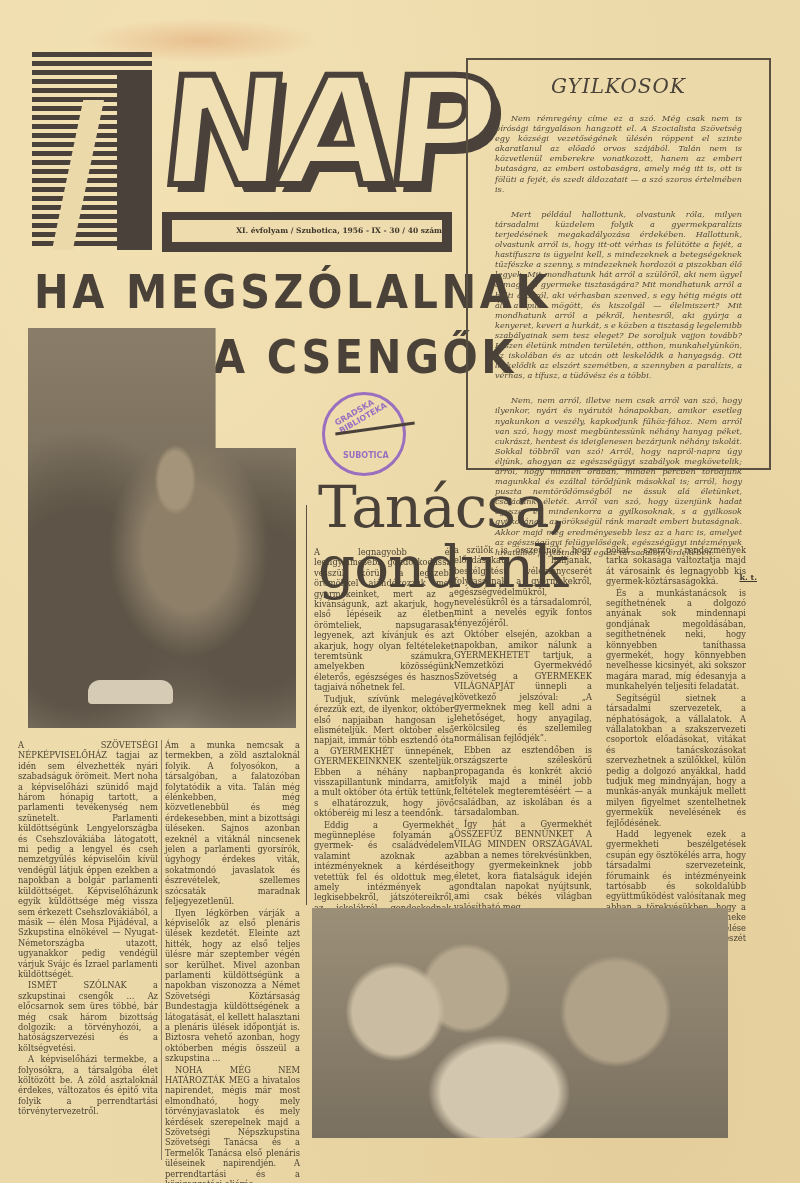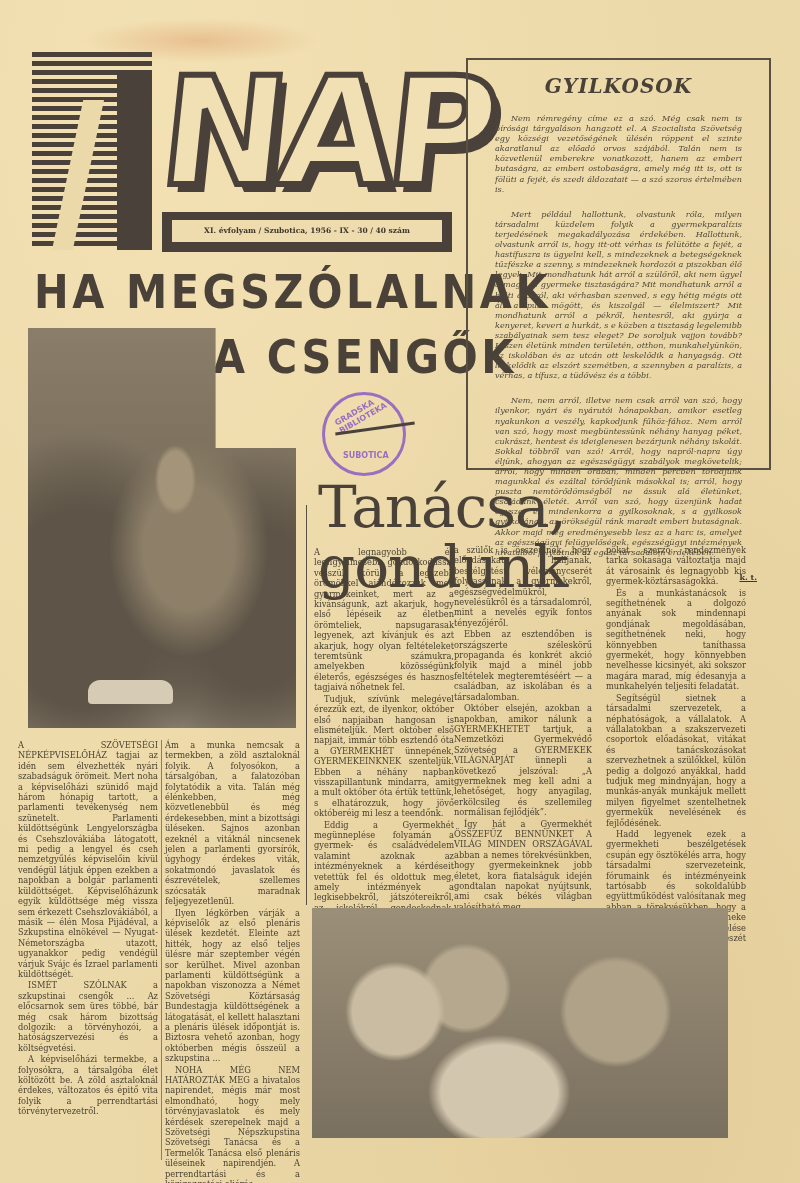--- a/index.html
+++ b/index.html
@@ -43,21 +43,21 @@
       text-shadow: 8px 8px 0 #4a423a;
       transform: skewX(-6deg);
     }
     .dateline {
       position: absolute; left: 130px; top: 160px; width: 290px; height: 40px;
       background: #4a423a;
     }
     .dateline span {
       position: absolute; left: 10px; top: 8px; right: 10px; height: 22px;
       background: #efdcae; font-size: 7.5px; font-weight: bold; line-height: 22px;
-      text-align: center; color: #3e372c;
+      text-align: right; color: #3e372c;
     }
     .headline {
       position: absolute; font-family: "DejaVu Sans", sans-serif; font-weight: bold;
       color: #4a4238; letter-spacing: 4px;
     }
     .h1 { left: 34px; top: 265px; font-size: 46px; transform: scaleX(0.9); transform-origin: left; }
     .h2 { left: 213px; top: 330px; font-size: 46px; transform: scaleX(0.9); transform-origin: left; }
     
     .photo-building {
       position: absolute; left: 28px; top: 328px; width: 268px; height: 400px;
@@ -88,21 +88,21 @@
     .stamp .top { position: absolute; left: 8px; top: 6px; transform: rotate(-30deg); }
     .stamp .bottom { position: absolute; left: 18px; top: 56px; }
     .stamp .scribble { position: absolute; left: 10px; top: 32px; width: 80px; height: 3px; background: #4a423a; transform: rotate(-8deg); }
     
     .box {
       position: absolute; left: 466px; top: 58px; width: 305px; height: 412px;
       border: 2px solid #5a5042;
       padding: 6px 12px; box-sizing: border-box;
     }
     .box-title {
-      text-align: center; font-style: italic; font-weight: bold; font-size: 20px;
+      text-align: center; font-style: italic; font-weight: normal; font-size: 20px;
       color: #4a4238; margin: 8px 0 8px; letter-spacing: 1px;
     }
     .box p {
       font-style: italic; font-size: 8.1px; line-height: 10.1px; margin: 15px;
       text-align: justify; text-indent: 16px; color: #50483a;
     }
     .box .sig { text-align: right; font-weight: bold; font-size: 8px; margin-top: 4px; text-decoration: underline; }
     
     .title-orom {
       position: absolute; left: 318px; top: 477px; font-size: 58px; line-height: 60px;
@@ -155,22 +155,22 @@
   <div class="title-orom">Tanácsa, gondunk</div>
   <div class="rule" style="left:306px; top:505px; width:1px; height:400px;"></div>
 
   <div class="col" style="left:314px; top:547px; width:140px;">
     <p class="first">A legnagyobb és legfigyelmesebb gondoskodással vesszük körül, a legszebb örömökkel ajándékozzuk meg gyermekeinket, mert az a kívánságunk, azt akarjuk, hogy első lépéseik az életben örömteliek, napsugarasak legyenek, azt kívánjuk és azt akarjuk, hogy olyan feltételeket teremtsünk számukra, amelyekben közösségünk életerős, egészséges és hasznos tagjaivá nőhetnek fel.</p>
     <p>Tudjuk, szívünk melegével érezzük ezt, de ilyenkor, október első napjaiban hangosan is elismételjük. Mert október első napjait, immár több esztendő óta a GYERMEKHÉT ünnepének, GYERMEKEINKNEK szenteljük. Ebben a néhány napban visszapillantunk mindarra, amit a mult október óta értük tettünk, s elhatározzuk, hogy jövő októberéig mi lesz a teendőnk.</p>
     <p>Eddig a Gyermekhét megünneplése folyamán a gyermek- és családvédelem valamint azoknak az intézményeknek a kérdéseit vetettük fel és oldottuk meg, amely intézmények a legkisebbekről, játszótereikről, az iskolákról gondoskodnak. Ezekben az októberi napokban sok tejkonyha nyílt, iskolai játszóterek készültek el, poliklinikákat avattak fel. Ezekben az októberi napokban</p>
   </div>
   <div class="col" style="left:454px; top:545px; width:138px;">
     <p class="first">a szülők is összeülnek, hogy előadásokat halljanak, beszélgetést, véleménycserét folytassanak a gyermekekről, egészségvédelmükről, nevelésükről és a társadalomról, mint a nevelés egyik fontos tényezőjéről.</p>
+    <p>Október elsején, azokban a napokban, amikor nálunk a GYERMEKHETET tartjuk, a Nemzetközi Gyermekvédő Szövetség a GYERMEKEK VILÁGNAPJÁT ünnepli a következő jelszóval: „A gyermeknek meg kell adni a lehetőséget, hogy anyagilag, erkölcsileg és szellemileg normálisan fejlődjék”.</p>
     <p>Ebben az esztendőben is országszerte széleskörű propaganda és konkrét akció folyik majd a minél jobb feltételek megteremtéséért — a családban, az iskolában és a társadalomban.</p>
-    <p>Október elsején, azokban a napokban, amikor nálunk a GYERMEKHETET tartjuk, a Nemzetközi Gyermekvédő Szövetség a GYERMEKEK VILÁGNAPJÁT ünnepli a következő jelszóval: „A gyermeknek meg kell adni a lehetőséget, hogy anyagilag, erkölcsileg és szellemileg normálisan fejlődjék”.</p>
     <p>Így hát a Gyermekhét ÖSSZEFŰZ BENNÜNKET A VILÁG MINDEN ORSZÁGÁVAL abban a nemes törekvésünkben, hogy gyermekeinknek jobb életet, kora fiatalságuk idején gondtalan napokat nyújtsunk, ami csak békés világban valósítható meg.</p>
     <p>Jutalmak, díjak, hagyományos vásárok, felvonulások, bábszínházi, gyermekszínházi és mozielőadások — megannyi örömteli perceket, órákat, na-</p>
   </div>
   <div class="col" style="left:606px; top:545px; width:140px;">
     <p class="first">pokat szerző rendezmények tarka sokasága változtatja majd át városaink és legnagyobb kis gyermek-köztársaságokká.</p>
     <p>És a munkástanácsok is segíthetnének a dolgozó anyának sok mindennapi gondjának megoldásában, segíthetnének neki, hogy könnyebben taníthassa gyermekét, hogy könnyebben nevelhesse kicsinyét, aki sokszor magára marad, míg édesanyja a munkahelyén teljesíti feladatát.</p>
     <p>Segítségül sietnek a társadalmi szervezetek, a néphatóságok, a vállalatok. A vállalatokban a szakszervezeti csoportok előadásokat, vitákat és tanácskozásokat szervezhetnek a szülőkkel, külön pedig a dolgozó anyákkal, hadd tudjuk meg mindnyájan, hogy a munkás-anyák munkájuk mellett milyen figyelmet szentelhetnek gyermekük nevelésének és fejlődésének.</p>
     <p>Hadd legyenek ezek a gyermekheti beszélgetések csupán egy ösztökélés arra, hogy társadalmi szervezeteink, fórumaink és intézményeink tartósabb és sokoldalúbb együttműködést valósítanak meg abban a törekvésükben, hogy a dolgozó anyának a gyermeke felnevelkedése és nevelése körüli gondok és teher egyrészét megkönnyítsék.</p>
   </div>
 

